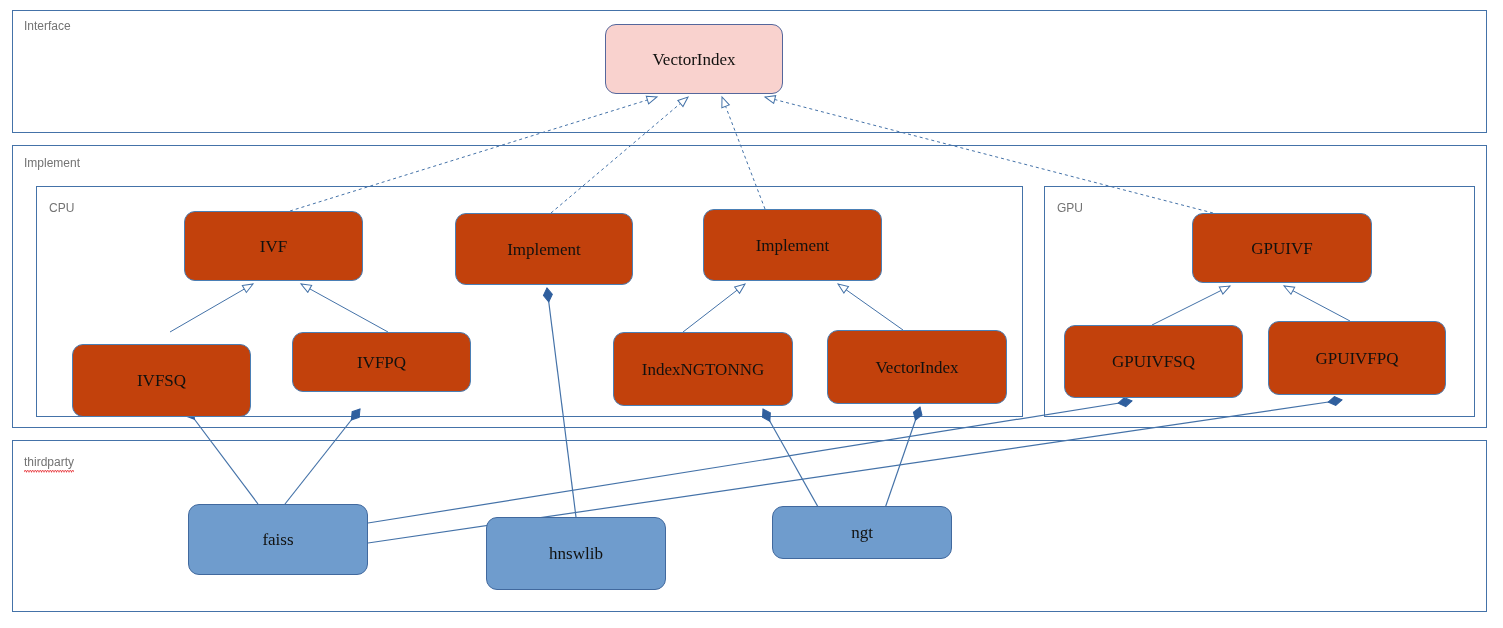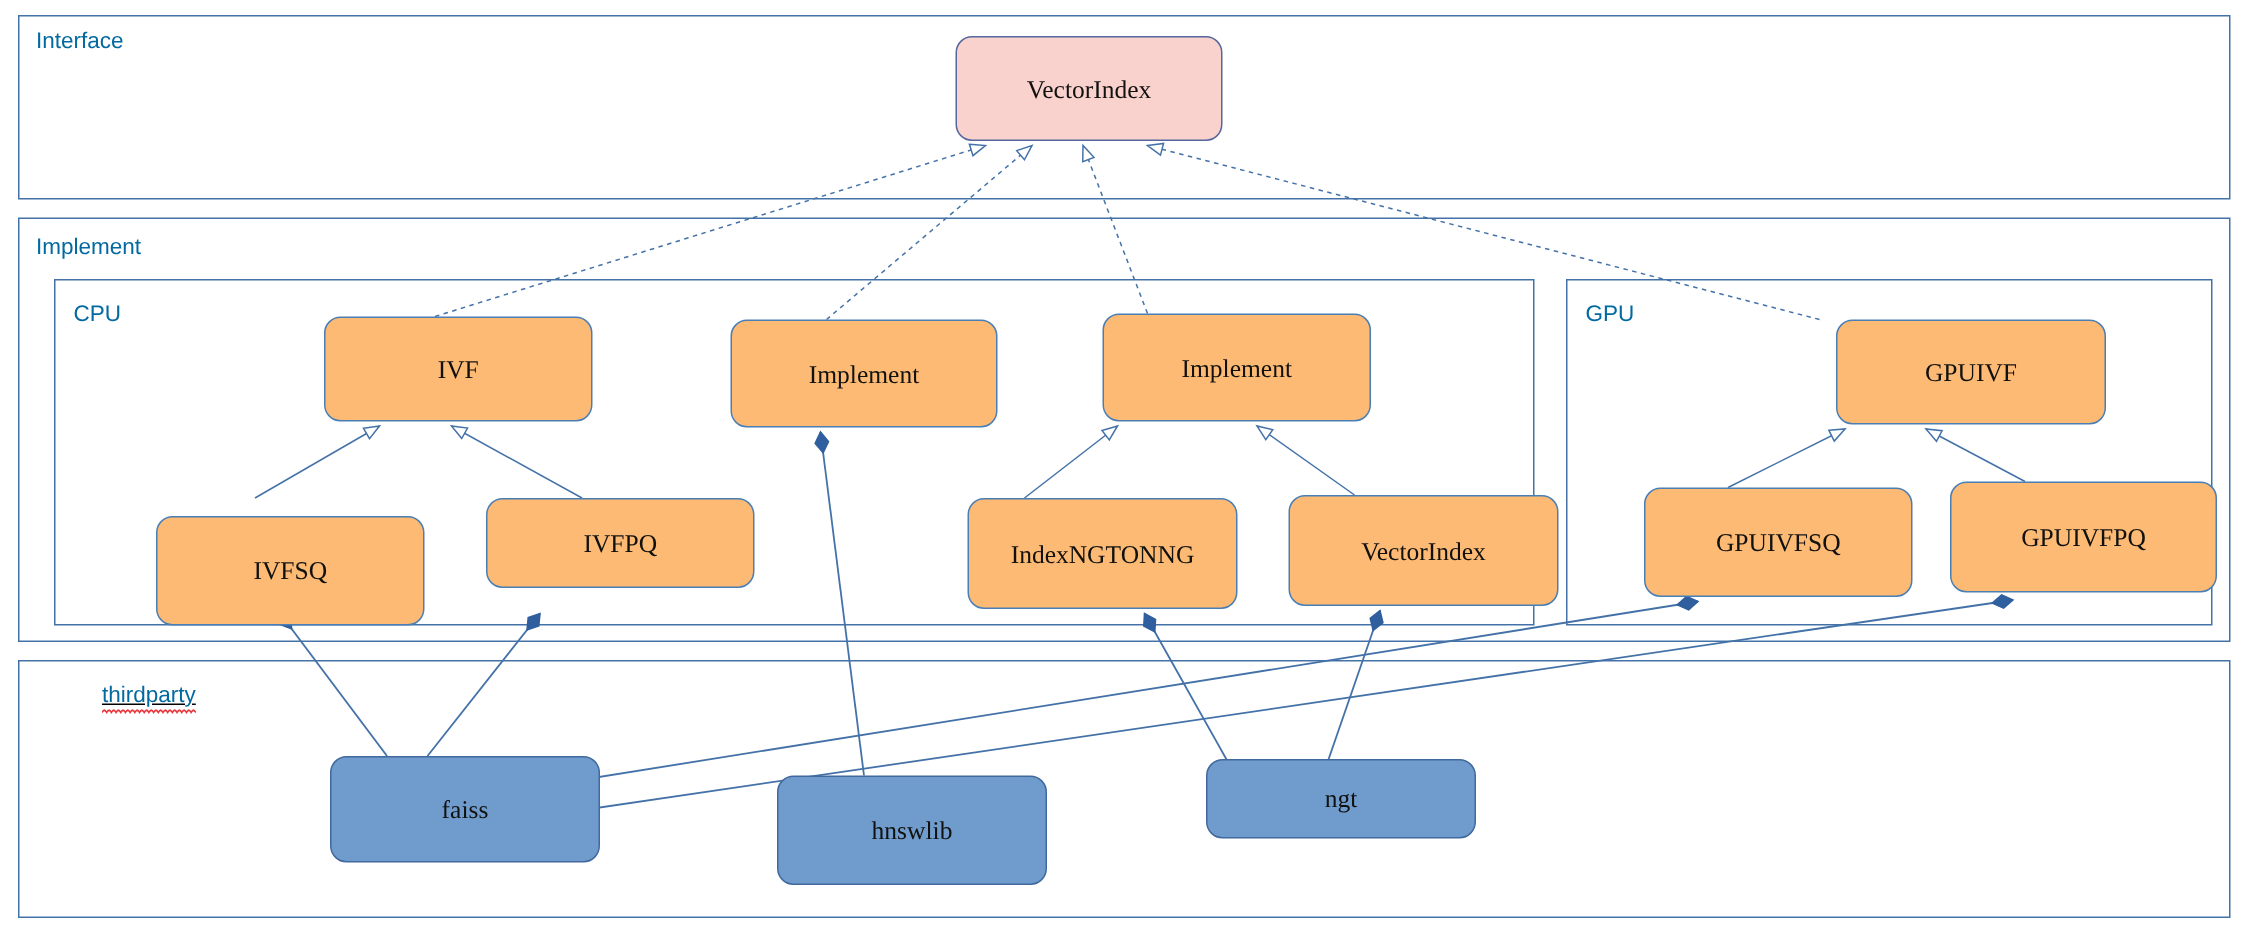--- a/index.html
+++ b/index.html
@@ -19,29 +19,27 @@
   
   .container {
     position: absolute;
     box-sizing: border-box;
     border: 1px solid #4472a8;
     background: transparent;
   }
   .container-label {
     position: absolute;
     font-family: "Liberation Sans", sans-serif;
-    font-size: 15px;
-    color: #0369a1;
+    font-size: 12px;
+    color: #737373;
     white-space: nowrap;
     line-height: 1;
   }
   .container-label.spell-error {
-    text-decoration: underline;
     text-decoration-color: #000000;
-    margin-left: 44px;
   }
   .squiggle {
     position: absolute;
     left: 0;
     bottom: -5px;
     width: 100%;
     height: 5px;
   }
   
   .node {
@@ -51,24 +49,23 @@
     border-radius: 11px;
     display: flex;
     align-items: center;
     justify-content: center;
     font-family: "Liberation Serif", serif;
     font-size: 17px;
     color: #11110f;
     text-align: right;
     line-height: 1;
     z-index: 5;
-    margin-left: 32px;
   }
   .node.iface  { background: #f9d2ce; border-color: #55679c; }
-  .node.impl   { background: #fdba74; border-color: #4a7fb5; }
+  .node.impl   { background: #c2410c; border-color: #4a7fb5; }
   .node.third  { background: #6f9ccd; border-color: #41699e; }
 
   
   #edges {
     position: absolute;
     left: 0;
     top: 0;
     width: 1503px;
     height: 628px;
     z-index: 2;

